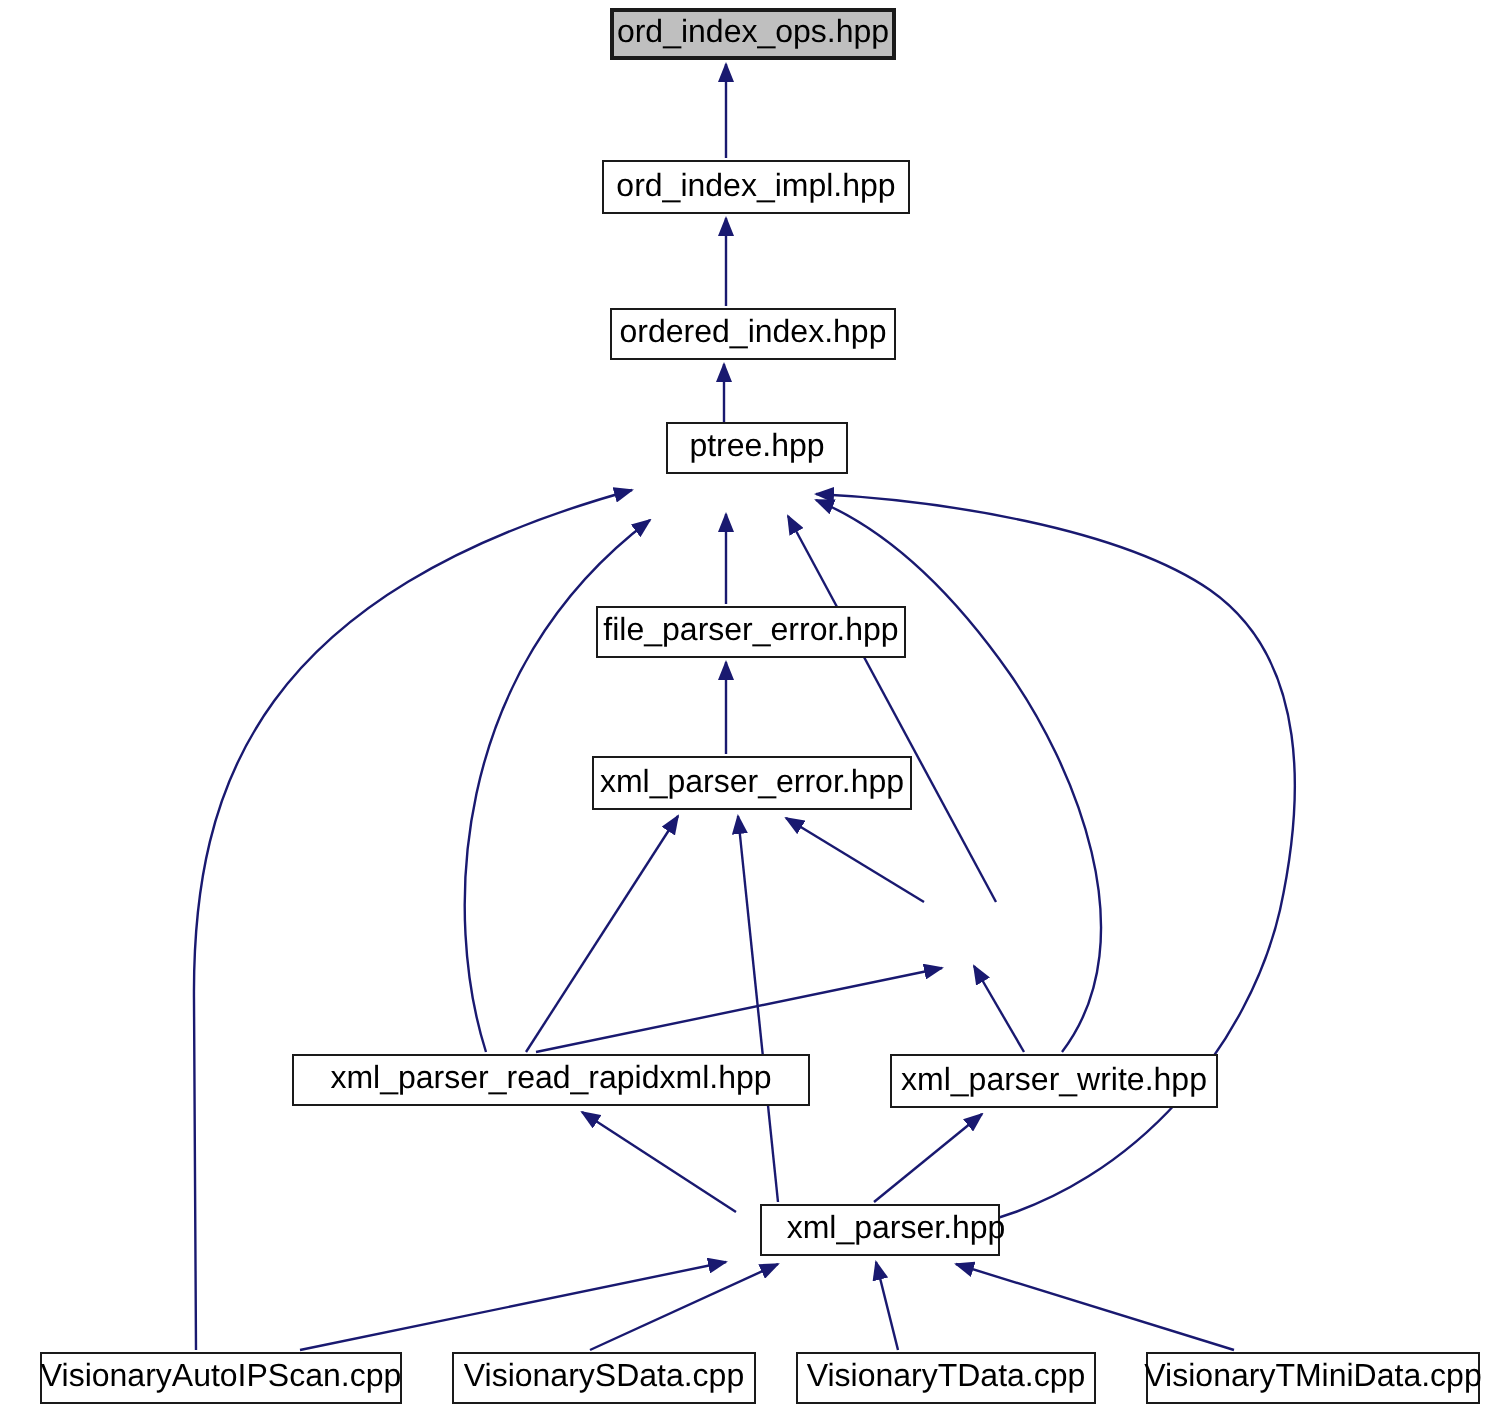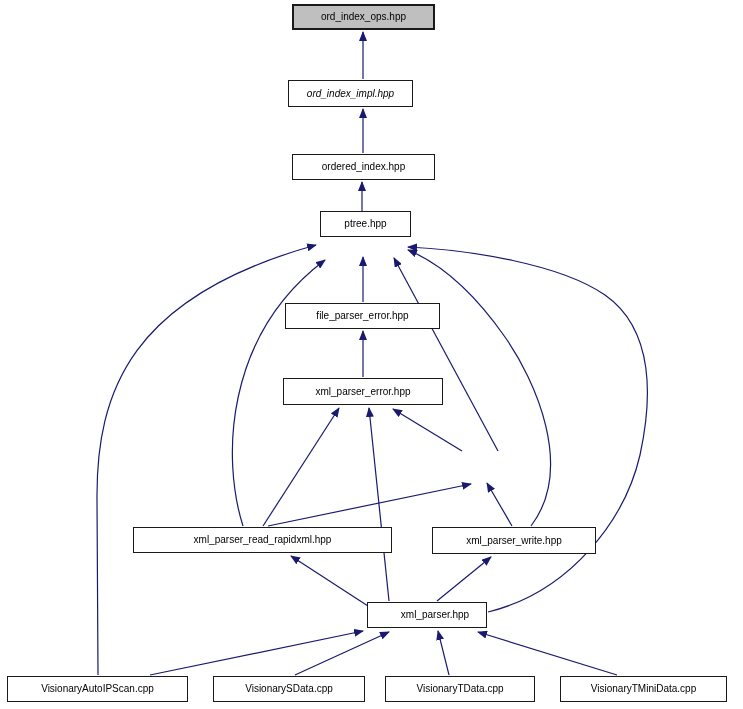--- a/index.html
+++ b/index.html
@@ -2,21 +2,21 @@
 <html><head>
 <meta charset="utf-8">
 <style>
   html,body{margin:0;padding:0;background:#ffffff;}
   #canvas{position:relative;width:743px;height:709px;background:#ffffff;
           font-family:"Liberation Sans","DejaVu Sans",sans-serif;overflow:hidden;}
   #edges{position:absolute;left:0;top:0;width:743px;height:709px;z-index:1;}
   .node{position:absolute;z-index:2;box-sizing:border-box;
         background:#ffffff;border:1px solid #1a1a1a;color:#000000;
         display:flex;align-items:center;justify-content:center;
-        font-size:10px;line-height:1;white-space:nowrap;cursor:pointer;}
+        font-size:16px;line-height:1;white-space:nowrap;cursor:pointer;margin-left:13px;}
   .node.hl{background:#bfbfbf;border-width:2px;}
   .edge{stroke:#191970;stroke-width:1.2;fill:none;}
 </style>
 </head>
 <body>
 
 <div id="canvas">
 
   <svg id="edges" viewBox="0 0 743 709">
     <defs>
@@ -42,21 +42,21 @@
     <path class="edge" marker-end="url(#arrow)" d="M 368 606 L 291 556"></path>
     <path class="edge" marker-end="url(#arrow)" d="M 437 601 L 491 557"></path>
     <path class="edge" marker-end="url(#arrow)" d="M 150 675 L 363 631"></path>
     <path class="edge" marker-end="url(#arrow)" d="M 295 675 L 389 632"></path>
     <path class="edge" marker-end="url(#arrow)" d="M 449 675 L 438 631"></path>
     <path class="edge" marker-end="url(#arrow)" d="M 617 675 L 478 632"></path>
   </svg>
 
   <div class="node hl" style="left:292px;top:4px;width:143px;height:26px;">ord_index_ops.hpp</div>
 
-  <div class="node" style="left:288px;top:80px;width:125px;height:27px;font-style:italic;">ord_index_impl.hpp</div>
+  <div class="node" style="left:288px;top:80px;width:154px;height:27px;">ord_index_impl.hpp</div>
 
   <div class="node" style="left:292px;top:154px;width:143px;height:26px;">ordered_index.hpp</div>
 
   <div class="node" style="left:320px;top:211px;width:91px;height:26px;">ptree.hpp</div>
 
   <div class="node" style="left:285px;top:303px;width:155px;height:26px;text-align:center;">file_parser_error.hpp</div>
 
   <div class="node" style="left:283px;top:378px;width:160px;height:27px;">xml_parser_error.hpp</div>
 
 

